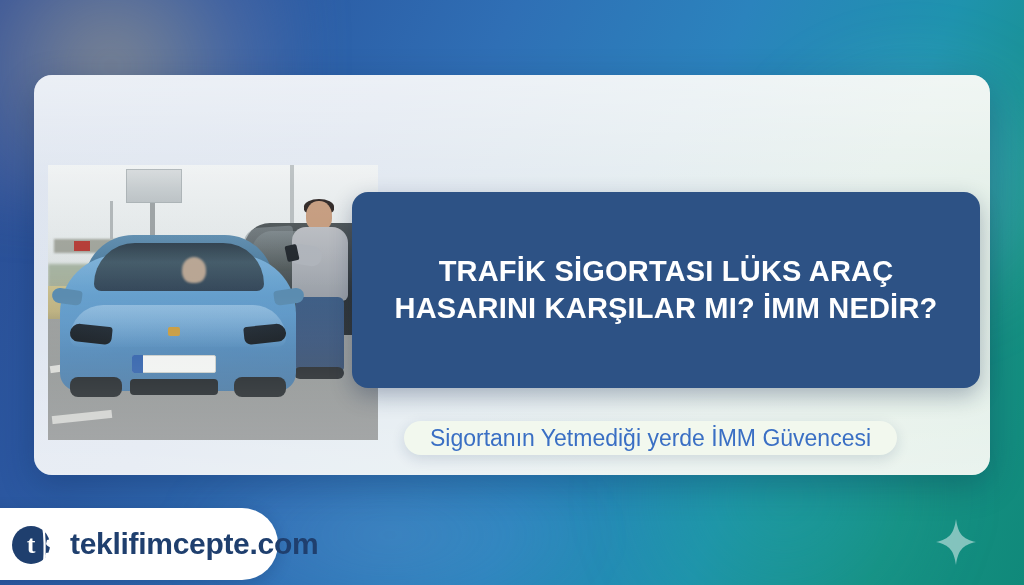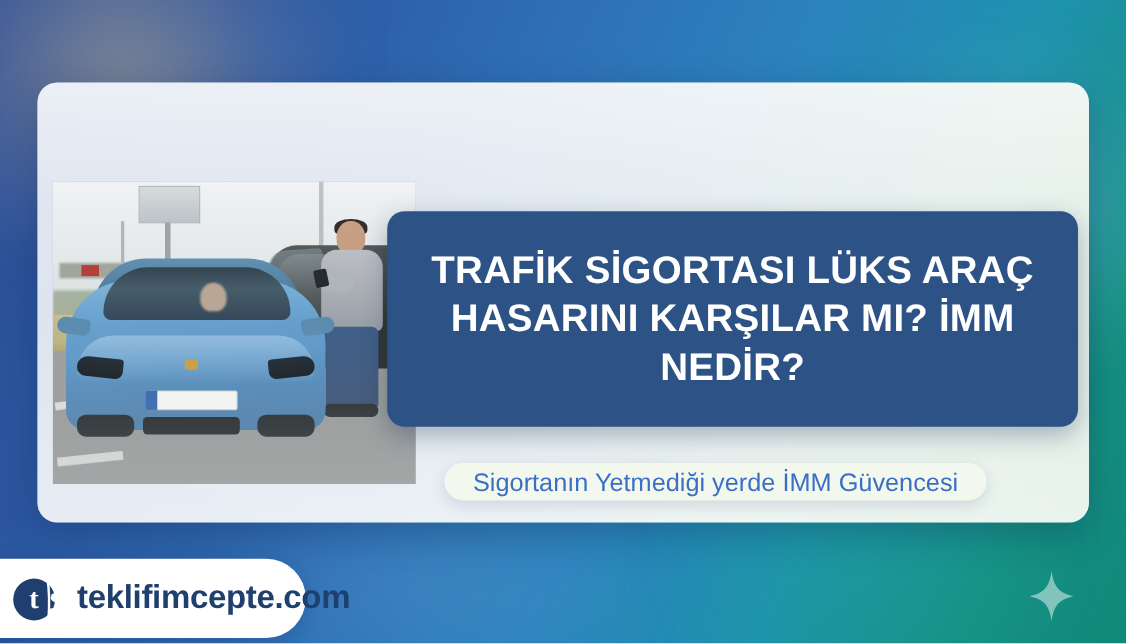--- a/index.html
+++ b/index.html
@@ -309,21 +309,21 @@
     left: 352px; top: 192px;
     width: 628px; height: 196px;
     background: #2d5285;
     border-radius: 16px;
     box-shadow: 0 8px 22px rgba(12,34,70,0.30);
     display: flex; align-items: center; justify-content: center;
     padding: 6px 26px;
   }
   .title-text {
     color: #ffffff;
-    font-size: 35px;
+    font-size: 29px;
     line-height: 1.26;
     font-weight: 700;
     text-align: center;
     letter-spacing: 0.2px;
   }
 
   
   .subtitle-pill {
     position: absolute;
     left: 404px; top: 421px;

